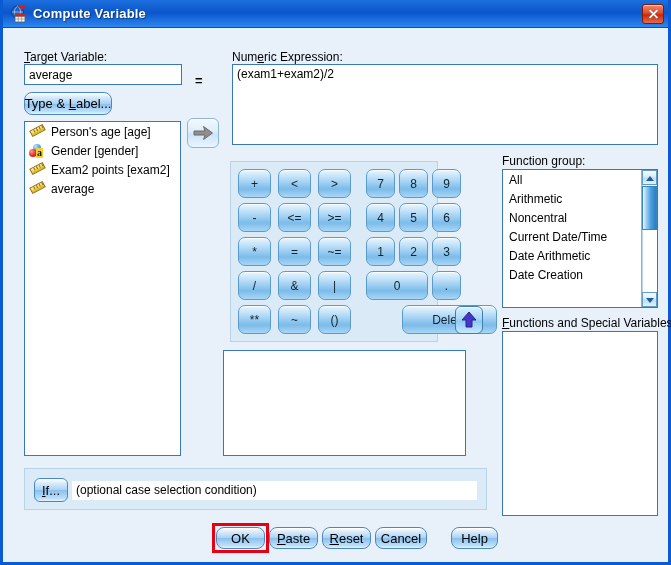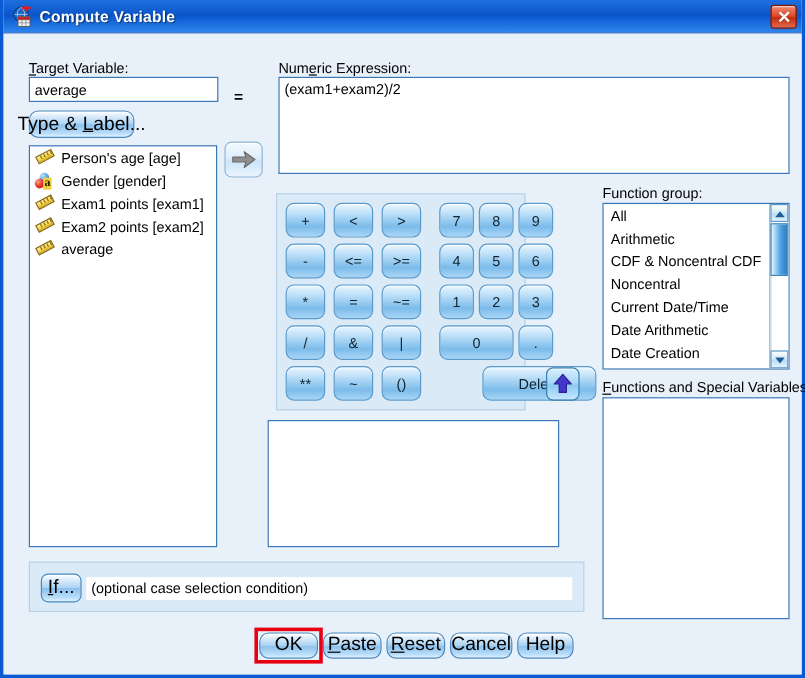--- a/index.html
+++ b/index.html
@@ -130,21 +130,21 @@
     font-size: 10px; font-weight: bold; color: #1a1a00;
     background: #f3cf3d; line-height: 10px; padding: 0 1px;
     font-family: "Liberation Serif", serif;
   }
 
   
   .btn {
     background: linear-gradient(180deg,#ffffff 0%,#dcecfb 18%,#a9d2f3 50%,#8cc0ec 52%,#bcdffa 88%,#e6f4ff 100%);
     border: 1px solid #4a89c0;
     border-radius: 8px;
-    font-size: 16px;
+    font-size: 13px;
     color: #000;
     font-family: "Liberation Sans", sans-serif;
     display: flex; align-items: center; justify-content: center;
     cursor: pointer;
     white-space: nowrap;
     box-shadow: inset 0 1px 0 rgba(255,255,255,.85);
     padding: 0 6px;
   }
   .btn u { text-decoration: underline; }
 
@@ -286,31 +286,20 @@
         </div>
         <div class="listitem">
           <span class="vicon">
             <span class="ruler">
                 <i></i>
                 <i></i>
                 <i></i>
                 <i></i>
               </span>
           </span>
-          <span>Exam1 points [exam1]</span>
-        </div>
-        <div class="listitem">
-          <span class="vicon">
-            <span class="ruler">
-                <i></i>
-                <i></i>
-                <i></i>
-                <i></i>
-              </span>
-          </span>
           <span>Exam2 points [exam2]</span>
         </div>
         <div class="listitem">
           <span class="vicon">
             <span class="ruler">
                 <i></i>
                 <i></i>
                 <i></i>
                 <i></i>
               </span>
@@ -369,21 +358,20 @@
       <div class="abs panel" style="left:220px; top:322px; width:243px; height:106px;"></div>
 
       <div class="abs lbl" style="left:499px; top:126px;">
         <span>Function </span><u>g</u><span>roup:</span>
       </div>
 
       <div class="abs listbox" style="left:499px; top:141px; width:156px; height:139px;">
         <div style="position:absolute; left:0; top:0; right:16px; bottom:0; overflow:hidden;">
           <div class="listitem plain">All</div>
           <div class="listitem plain">Arithmetic</div>
-          <div class="listitem plain">CDF &amp; Noncentral CDF</div>
           <div class="listitem plain">Noncentral</div>
           <div class="listitem plain">Current Date/Time</div>
           <div class="listitem plain">Date Arithmetic</div>
           <div class="listitem plain">Date Creation</div>
         </div>
         <div class="vscroll">
           <div class="vs-track" style="top:15px; bottom:15px;"></div>
           <div class="vs-btn up">
               <span class="vs-arrow u"></span>
             </div>
@@ -414,19 +402,19 @@
       </div>
 
       <div class="abs btn" style="left:213px; top:499px; width:49px; height:22px;">OK</div>
       <div class="abs btn" style="left:266px; top:499px; width:49px; height:22px;">
         <span><u>P</u>aste</span>
       </div>
       <div class="abs btn" style="left:319px; top:499px; width:49px; height:22px;">
         <span><u>R</u>eset</span>
       </div>
       <div class="abs btn" style="left:372px; top:499px; width:52px; height:22px;">Cancel</div>
-      <div class="abs btn" style="left:428px; top:499px; width:47px; height:22px;">Help</div>
+      <div class="abs btn" style="left:448px; top:499px; width:47px; height:22px;">Help</div>
 
       <div class="annot" style="left:209px; top:495px; width:57px; height:30px;"></div>
 
     </div>
   </div>
 </div>
 
 </body></html>

